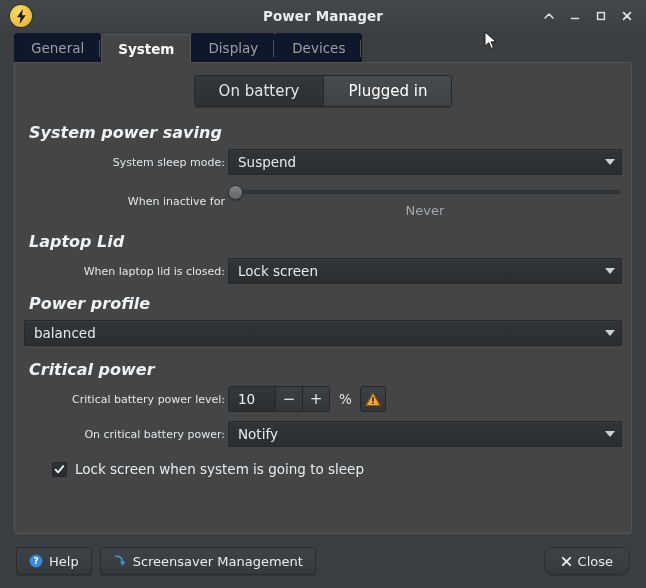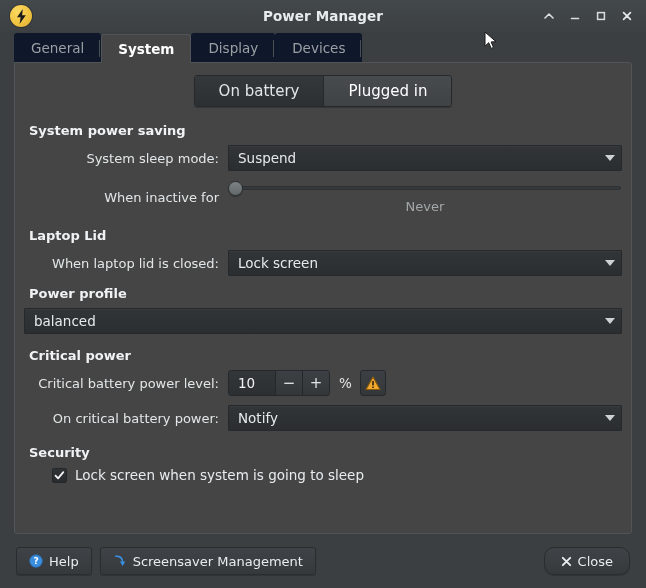--- a/index.html
+++ b/index.html
@@ -146,40 +146,41 @@
     text-align: center;
   }
   .seg + .seg { border-left: 1px solid #26292b; }
   .seg.active {
     background: linear-gradient(180deg, #474b4e 0%, #3f4346 100%);
     color: #ffffff;
   }
 
   
   .section-title {
-    font-size: 13px;
+    font-size: 16px;
     font-weight: bold;
     color: #f0f2f4;
     margin: 0 0 7px 5px;
+    font-style: italic;
   }
   .section { margin-bottom: 14px; }
   .section.tight { margin-bottom: 10px; }
 
   
   .row {
     display: flex;
     align-items: center;
     margin-bottom: 9px;
   }
   .row:last-child { margin-bottom: 0; }
   .row-label {
-    font-size: 13px;
+    font-size: 11px;
     color: #e3e6e8;
     text-align: right;
-    padding-right: 9px;
+    padding-right: 3px;
     flex: 0 0 auto;
     width: 204px;
     white-space: nowrap;
   }
 
   
   .combo {
     flex: 1 1 auto;
     height: 26px;
     background: linear-gradient(180deg, #323538 0%, #2b2e31 100%);
@@ -475,21 +476,20 @@
       <div class="row">
         <div class="row-label">On critical battery power:</div>
         <div class="combo">
           <span class="combo-text">Notify</span>
           <span class="caret"></span>
         </div>
       </div>
     </div>
 
     <div class="section">
-      <div class="section-title">Security</div>
       <div class="check-row">
         <div class="checkbox">
           <svg width="11" height="11" viewBox="0 0 11 11" aria-hidden="true">
             <path d="M1.5 5.6 L4.1 8.4 L9.3 2.2" stroke="#f2f5f7" stroke-width="1.8" fill="none" stroke-linecap="round" stroke-linejoin="round"></path>
           </svg>
         </div>
         <div class="check-label">Lock screen when system is going to sleep</div>
       </div>
     </div>
 

